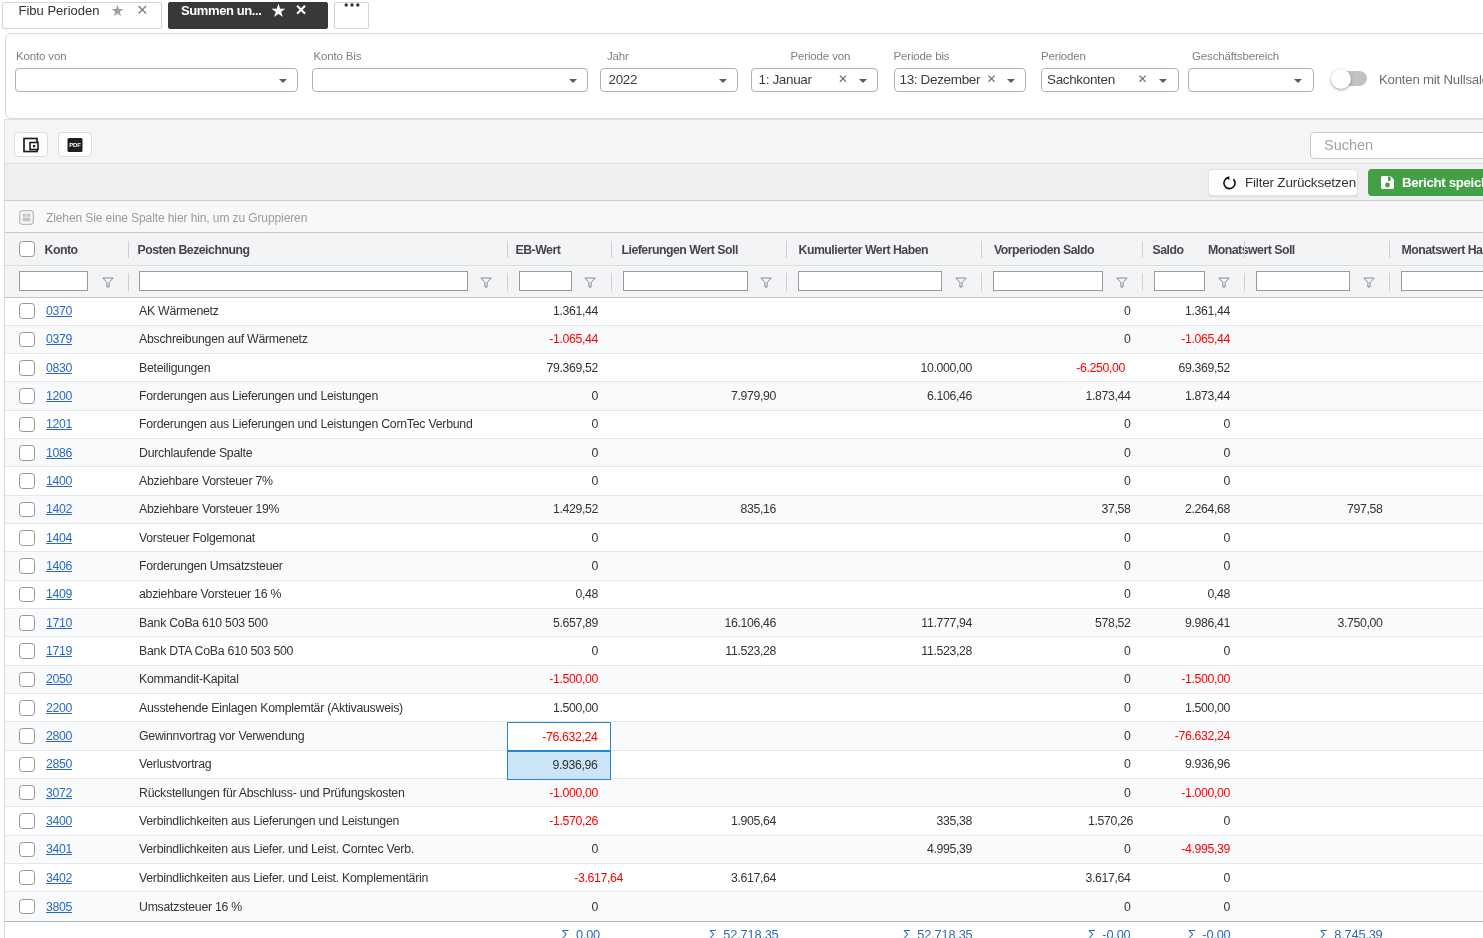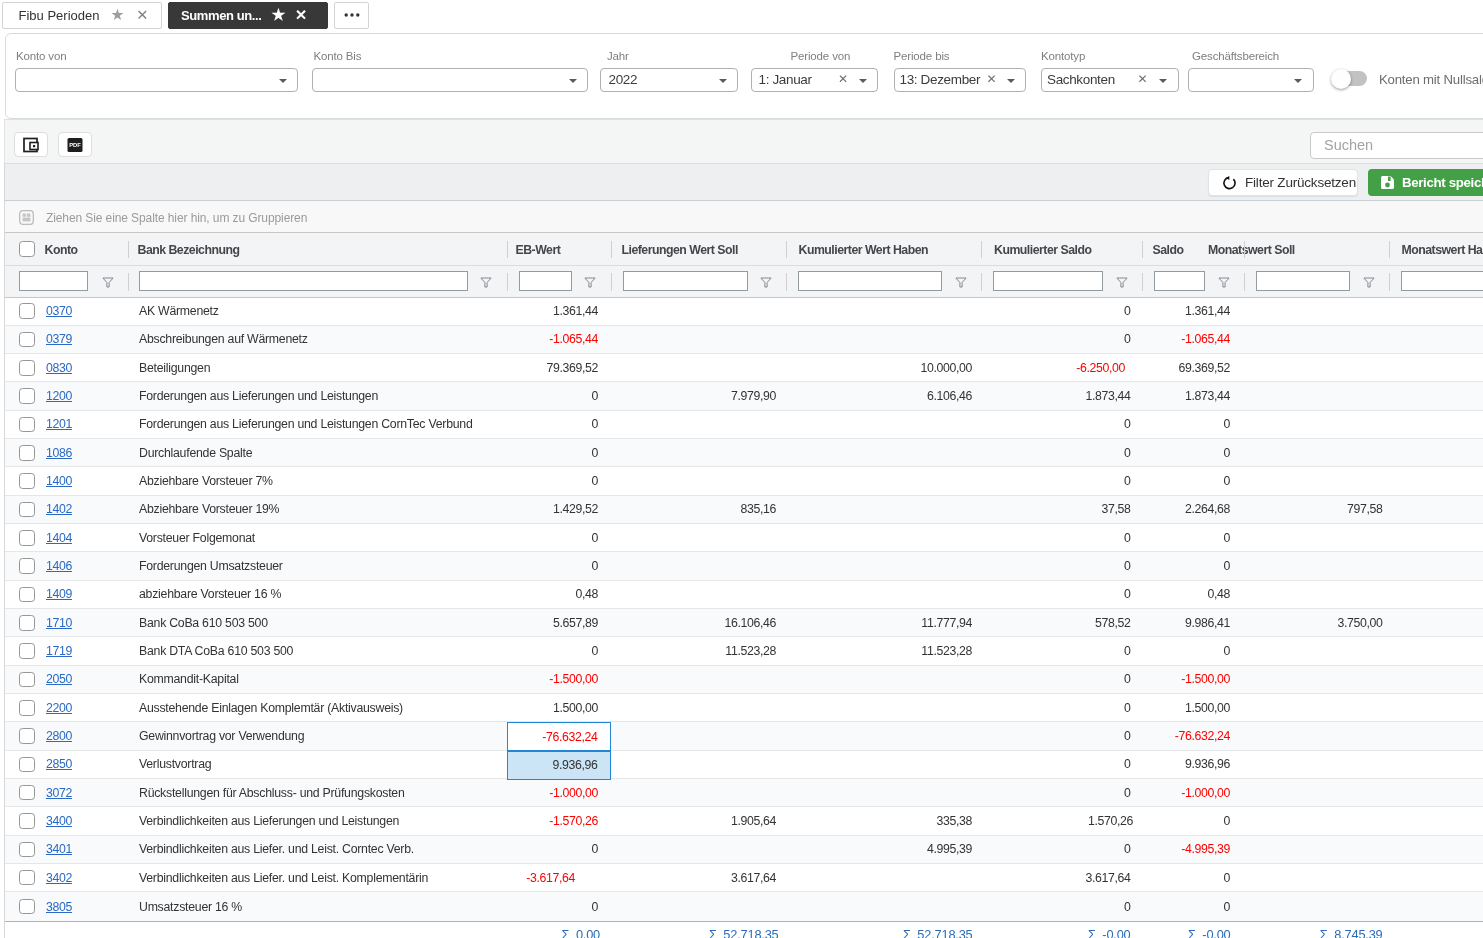--- a/index.html
+++ b/index.html
@@ -1,21 +1,21 @@
 <!DOCTYPE html>
 <html><head><meta charset="utf-8">
 <style>
 * { margin:0; padding:0; box-sizing:border-box; }
 html,body { width:1483px; height:938px; overflow:hidden; background:#fff;
   font-family:"Liberation Sans", sans-serif; position:relative; }
 
 
 .tab { position:absolute; top:1.5px; height:27px; background:#fff;
   border:1px solid #d4d4d4; border-radius:2px; color:#333; font-size:13px;
-  display:flex; align-items:center; }
+  display:flex; }
 .tab.dark { background:#383838; border-color:#383838; color:#fff; font-weight:bold; letter-spacing:-0.4px; }
 .star { font-size:15.5px; color:#9e9e9e; line-height:1; }
 .tab.dark .star { color:#fff; }
 .tx { font-size:14.5px; color:#828282; line-height:1; }
 .tab.dark .tx { color:#fff; font-weight:bold; }
 
 
 #card { position:absolute; left:4.5px; top:33px; width:1580px; height:86px;
   background:#fff; border:1px solid #dadada; border-radius:6px; }
 .flb { position:absolute; top:16px; font-size:11.5px; letter-spacing:-0.15px; color:#7f7f7f; }
@@ -110,21 +110,21 @@
       <circle cx="13.8" cy="2" r="1.7" fill="#333"></circle>
     </svg>
   </div>
 
 <div id="card">
   <span class="flb" style="left:10.5px">Konto von</span>
   <span class="flb" style="left:308px">Konto Bis</span>
   <span class="flb" style="left:601.5px">Jahr</span>
   <span class="flb" style="left:785px">Periode von</span>
   <span class="flb" style="left:888px">Periode bis</span>
-  <span class="flb" style="left:1035.5px">Kontotyp</span>
+  <span class="flb" style="left:1035.5px">Perioden</span>
   <span class="flb" style="left:1186.5px">Geschäftsbereich</span>
 
   <span class="fbx" style="left:9.5px;width:283px">
       <i class="car" style="left:262.5px"></i>
     </span>
   <span class="fbx" style="left:306.5px;width:276px">
       <i class="car" style="left:255.5px"></i>
     </span>
   <span class="fbx" style="left:594.5px;width:138px;padding-left:7.5px">2022<i class="car" style="left:117.5px"></i></span>
   <span class="fbx" style="left:745.5px;width:127px;padding-left:6.5px">1: Januar<span class="xc" style="left:86px">✕</span><i class="car" style="left:106.5px"></i></span>
@@ -174,25 +174,25 @@
         <rect x="0.7" y="0.7" width="13.6" height="13.6" rx="3" fill="none" stroke="#bdbdbd" stroke-width="1.3"></rect>
         <rect x="3.6" y="3.6" width="3.2" height="3.2" fill="#c4c4c4"></rect>
         <rect x="7.8" y="3.6" width="3.6" height="3.2" fill="#c4c4c4"></rect>
         <rect x="3.6" y="7.6" width="7.8" height="3.8" fill="#c4c4c4"></rect>
       </svg>
     <span>Ziehen Sie eine Spalte hier hin, um zu Gruppieren</span>
   </div>
   <div id="hdr">
       <span class="cb"></span>
       <span class="hl" style="left:39.5px">Konto</span>
-      <span class="hl" style="left:132.5px">Bank Bezeichnung</span>
+      <span class="hl" style="left:132.5px">Posten Bezeichnung</span>
       <span class="hl" style="left:510.5px">EB-Wert</span>
       <span class="hl" style="left:616.5px">Lieferungen Wert Soll</span>
       <span class="hl" style="left:793.5px">Kumulierter Wert Haben</span>
-      <span class="hl" style="left:989.0px">Kumulierter Saldo</span>
+      <span class="hl" style="left:989.0px">Vorperioden Saldo</span>
       <span class="hl" style="left:1147.5px">Saldo</span>
       <span class="hl" style="left:1203px">Monatswert Soll</span>
       <span class="hl" style="left:1396.5px">Monatswert Haben</span>
       <i class="sep" style="left:122.5px"></i>
       <i class="sep" style="left:501.5px"></i>
       <i class="sep" style="left:605.5px"></i>
       <i class="sep" style="left:781px"></i>
       <i class="sep" style="left:976px"></i>
       <i class="sep" style="left:1137px"></i>
       <i class="sep" style="left:1239px"></i>
@@ -412,21 +412,21 @@
         <span class="nm">Verbindlichkeiten aus Liefer. und Leist. Corntec Verb.</span>
         <span class="v" style="right:1007px">0</span>
         <span class="v" style="right:633px">4.995,39</span>
         <span class="v" style="right:474.5px">0</span>
         <span class="v red" style="right:375px">-4.995,39</span>
       </div>
 <div class="row">
         <span class="cb"></span>
         <a class="lnk">3402</a>
         <span class="nm">Verbindlichkeiten aus Liefer. und Leist. Komplementärin</span>
-        <span class="v red" style="right:1030px">-3.617,64</span>
+        <span class="v red" style="right:982px">-3.617,64</span>
         <span class="v" style="right:829px">3.617,64</span>
         <span class="v" style="right:474.5px">3.617,64</span>
         <span class="v" style="right:375px">0</span>
       </div>
 <div class="row alt">
         <span class="cb"></span>
         <a class="lnk">3805</a>
         <span class="nm">Umsatzsteuer 16 %</span>
         <span class="v" style="right:1007px">0</span>
         <span class="v" style="right:474.5px">0</span>

